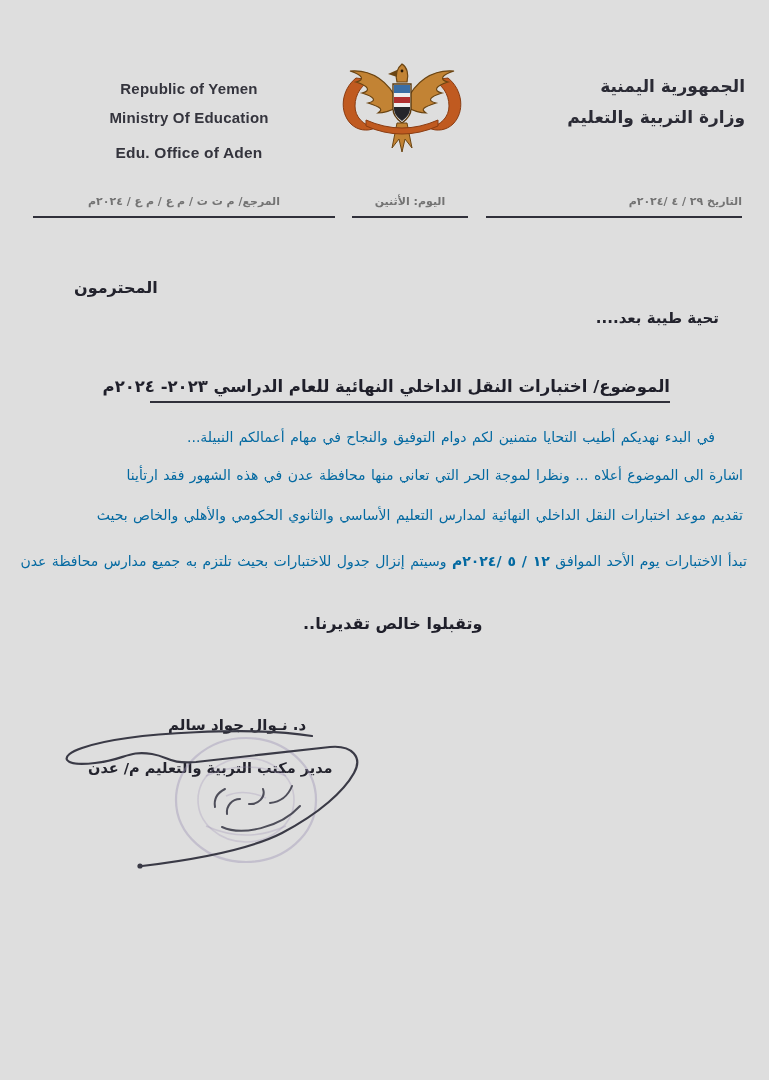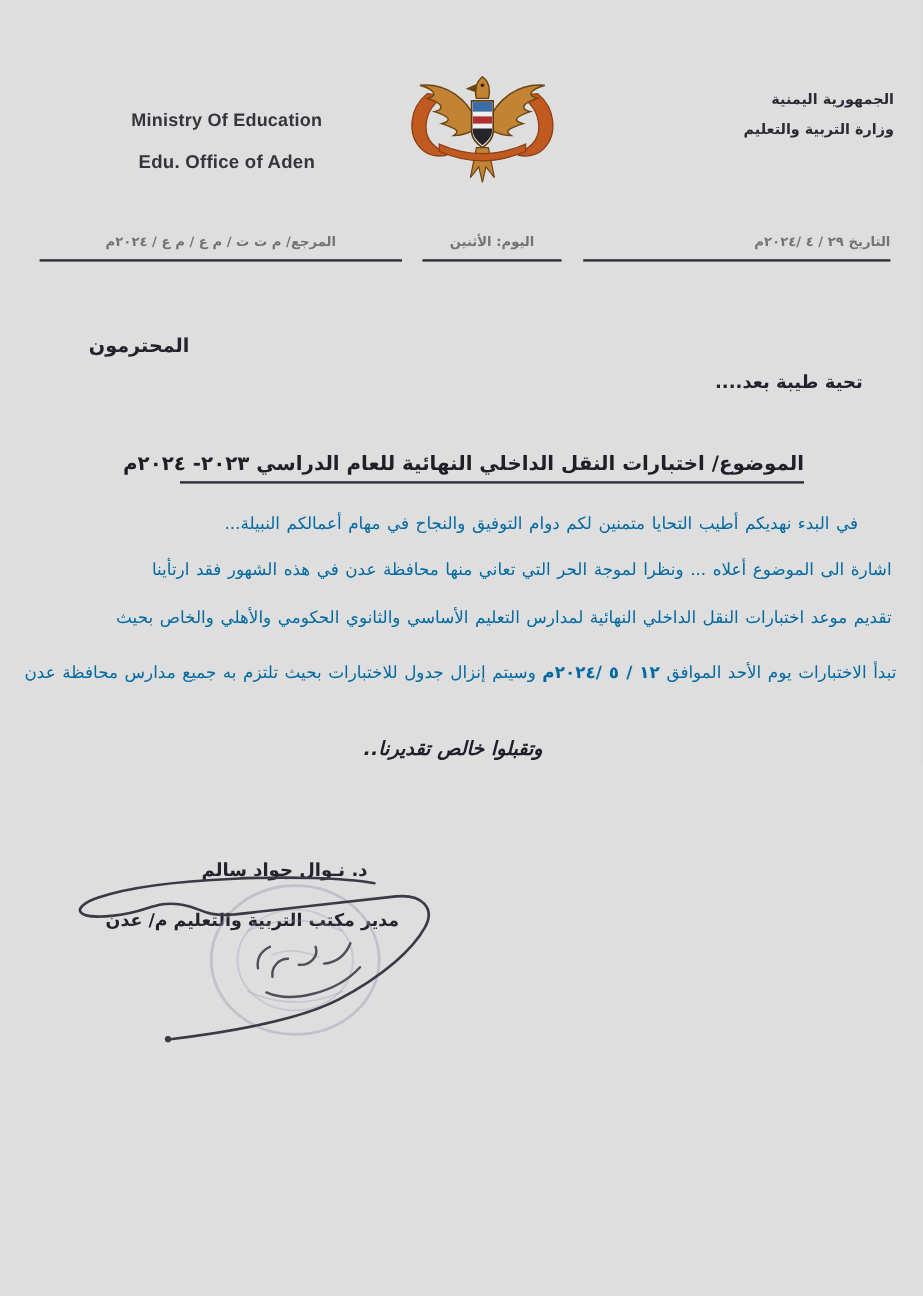--- a/index.html
+++ b/index.html
@@ -13,21 +13,21 @@
   
   .en-block{
     left:78px;top:80px;width:222px;text-align:center;
     font-family:"Liberation Sans",sans-serif;font-weight:700;
     font-size:15px;color:#34343d;letter-spacing:.2px;
   }
   .en-block .l2{margin-top:12px;}
   .en-block .l3{margin-top:18px;font-size:15.5px;}
   .ar-block{
     right:24px;top:76px;text-align:right;font-weight:700;
-    font-size:12px;color:#2b2b35;direction:rtl;
+    font-size:17px;color:#2b2b35;direction:rtl;
   }
   .ar-block .l2{margin-top:11px;}
   .ar-block .l3{margin-top:19px;}
   .emblem{left:336px;top:54px;width:132px;height:112px;}
   
   .meta-seg{
     top:189px;height:27px;line-height:25px;font-weight:700;font-size:11px;
     color:#737373;border-bottom:2px solid #30303a;
   }
   .meta-date{right:27px;width:256px;text-align:right;}
@@ -44,32 +44,33 @@
     padding-bottom:5px;border-bottom:2px solid #30303a;
   }
   
   .body-p{font-size:14px;color:#0369a1;word-spacing:1px;}
   .p1{right:54px;top:429px;}
   .p2{right:26px;top:467px;}
   .p3{right:26px;top:507px;}
   .p4{right:22px;top:553px;}
   .p4 .bold-date{font-weight:700;}
   
-  .closing{left:303px;top:614px;font-size:16px;font-weight:700;color:#1f1f2a;font-style:italic;}
+  .closing{left:303px;top:614px;font-size:16px;font-weight:700;color:#1f1f2a;}
   
   .sig-name{left:168px;top:716px;font-size:15px;font-weight:700;color:#23232d;}
   .sig-title{left:88px;top:760px;font-size:14.5px;font-weight:700;color:#23232d;}
   .overlay{left:0;top:0;width:769px;height:1080px;pointer-events:none;}
 </style>
 </head>
 <body>
 
 <div class="page">
 
   <div class="abs en-block">
+    <div>Republic of Yemen</div>
     <div class="l2">Ministry Of Education</div>
     <div class="l3">Edu. Office of Aden</div>
   </div>
 
   <div class="abs emblem">
     <svg width="132" height="112" viewBox="0 0 132 112" xmlns="http://www.w3.org/2000/svg">
 
       <path d="M20,24 C5,36 3,58 15,70 C21,76 31,78 39,74 C27,71 19,63 19,52 C19,40 26,30 36,26 Z" fill="#c05a20" stroke="#8a3c12" stroke-width="1"></path>
       <path d="M112,24 C127,36 129,58 117,70 C111,76 101,78 93,74 C105,71 113,63 113,52 C113,40 106,30 96,26 Z" fill="#c05a20" stroke="#8a3c12" stroke-width="1"></path>
 

